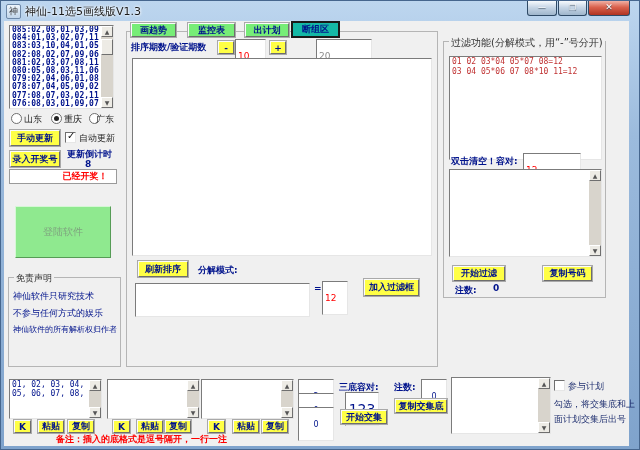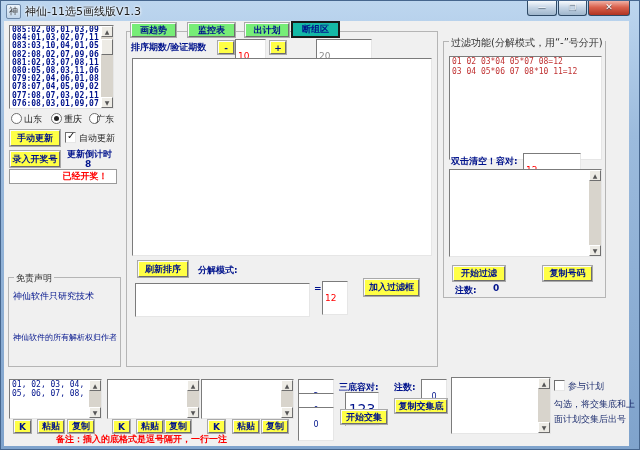--- a/index.html
+++ b/index.html
@@ -83,25 +83,27 @@
     <div class="txt" style="left:92px;top:92px;">广东</div>
 
     <div class="btn-y" style="left:6px;top:109px;width:50px;height:16px;">手动更新</div>
     <div class="cb on" style="left:61px;top:111px;"></div>
     <div class="txt" style="left:75px;top:111px;">自动更新</div>
     <div class="btn-y" style="left:6px;top:130px;width:50px;height:16px;">录入开奖号</div>
     <div class="lbl" style="left:63px;top:127px;">更新倒计时</div>
     <div class="lbl" style="left:81px;top:138px;">8</div>
     <div class="notice" style="left:5px;top:148px;width:108px;height:15px;padding-left:44px;">已经开奖！</div>
 
+    <div class="login" style="left:11px;top:185px;width:96px;height:52px;">登陆软件</div>
 
     <div class="grp" style="left:4px;top:256px;width:113px;height:90px;">
       <div class="leg">免责声明</div>
       <div class="lbl" style="left:4px;top:12px;font-weight:normal;">神仙软件只研究技术</div>
-      <div class="lbl" style="left:4px;top:46px;font-weight:normal;font-size:8px;margin-top:8px;">神仙软件的所有解析权归作者</div>
+      <div class="lbl" style="left:4px;top:29px;font-weight:normal;">不参与任何方式的娱乐</div>
+      <div class="lbl" style="left:4px;top:46px;font-weight:normal;font-size:8px;">神仙软件的所有解析权归作者</div>
     </div>
 
     <div class="grp" style="left:122px;top:10px;width:312px;height:336px;"></div>
 
     <div class="tab" style="left:127px;top:2px;width:45px;height:14px;">画趋势</div>
     <div class="tab" style="left:184px;top:2px;width:47px;height:14px;">监控表</div>
     <div class="tab" style="left:241px;top:2px;width:44px;height:14px;">出计划</div>
     <div class="tab active" style="left:287px;top:0px;width:49px;height:17px;">断组区</div>
 
     <div class="lbl" style="left:127px;top:20px;">排序期数/验证期数</div>

